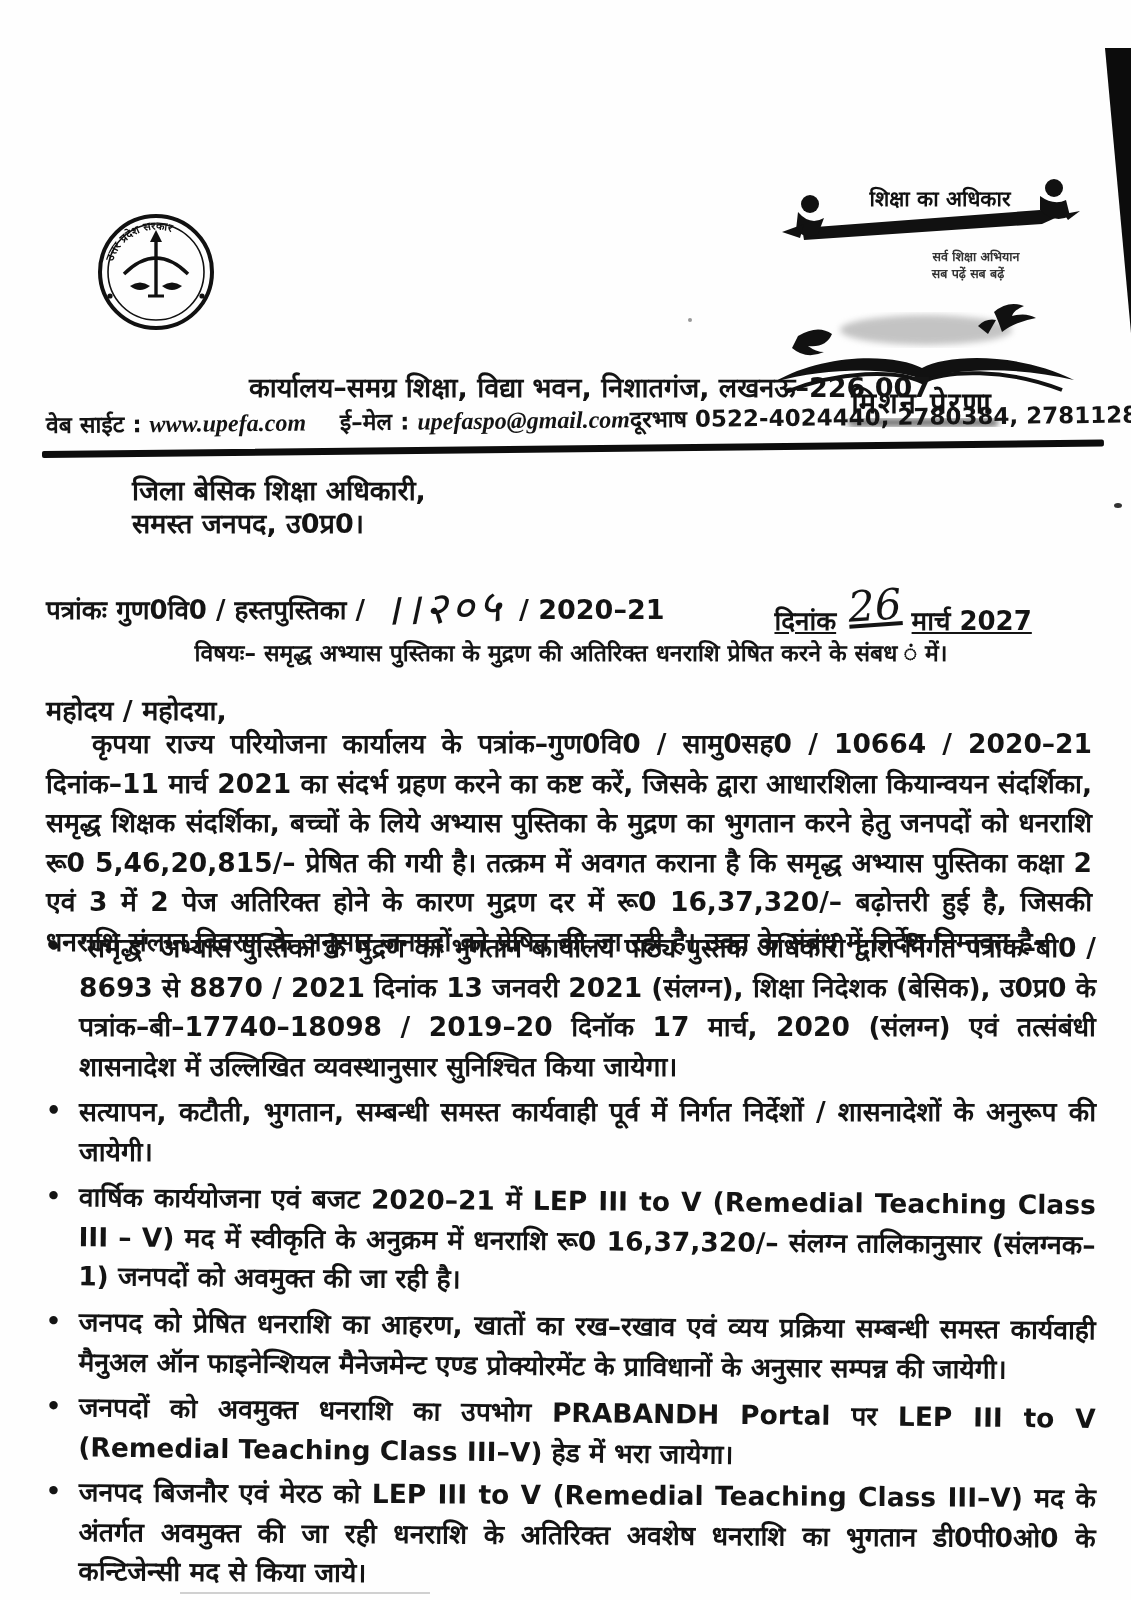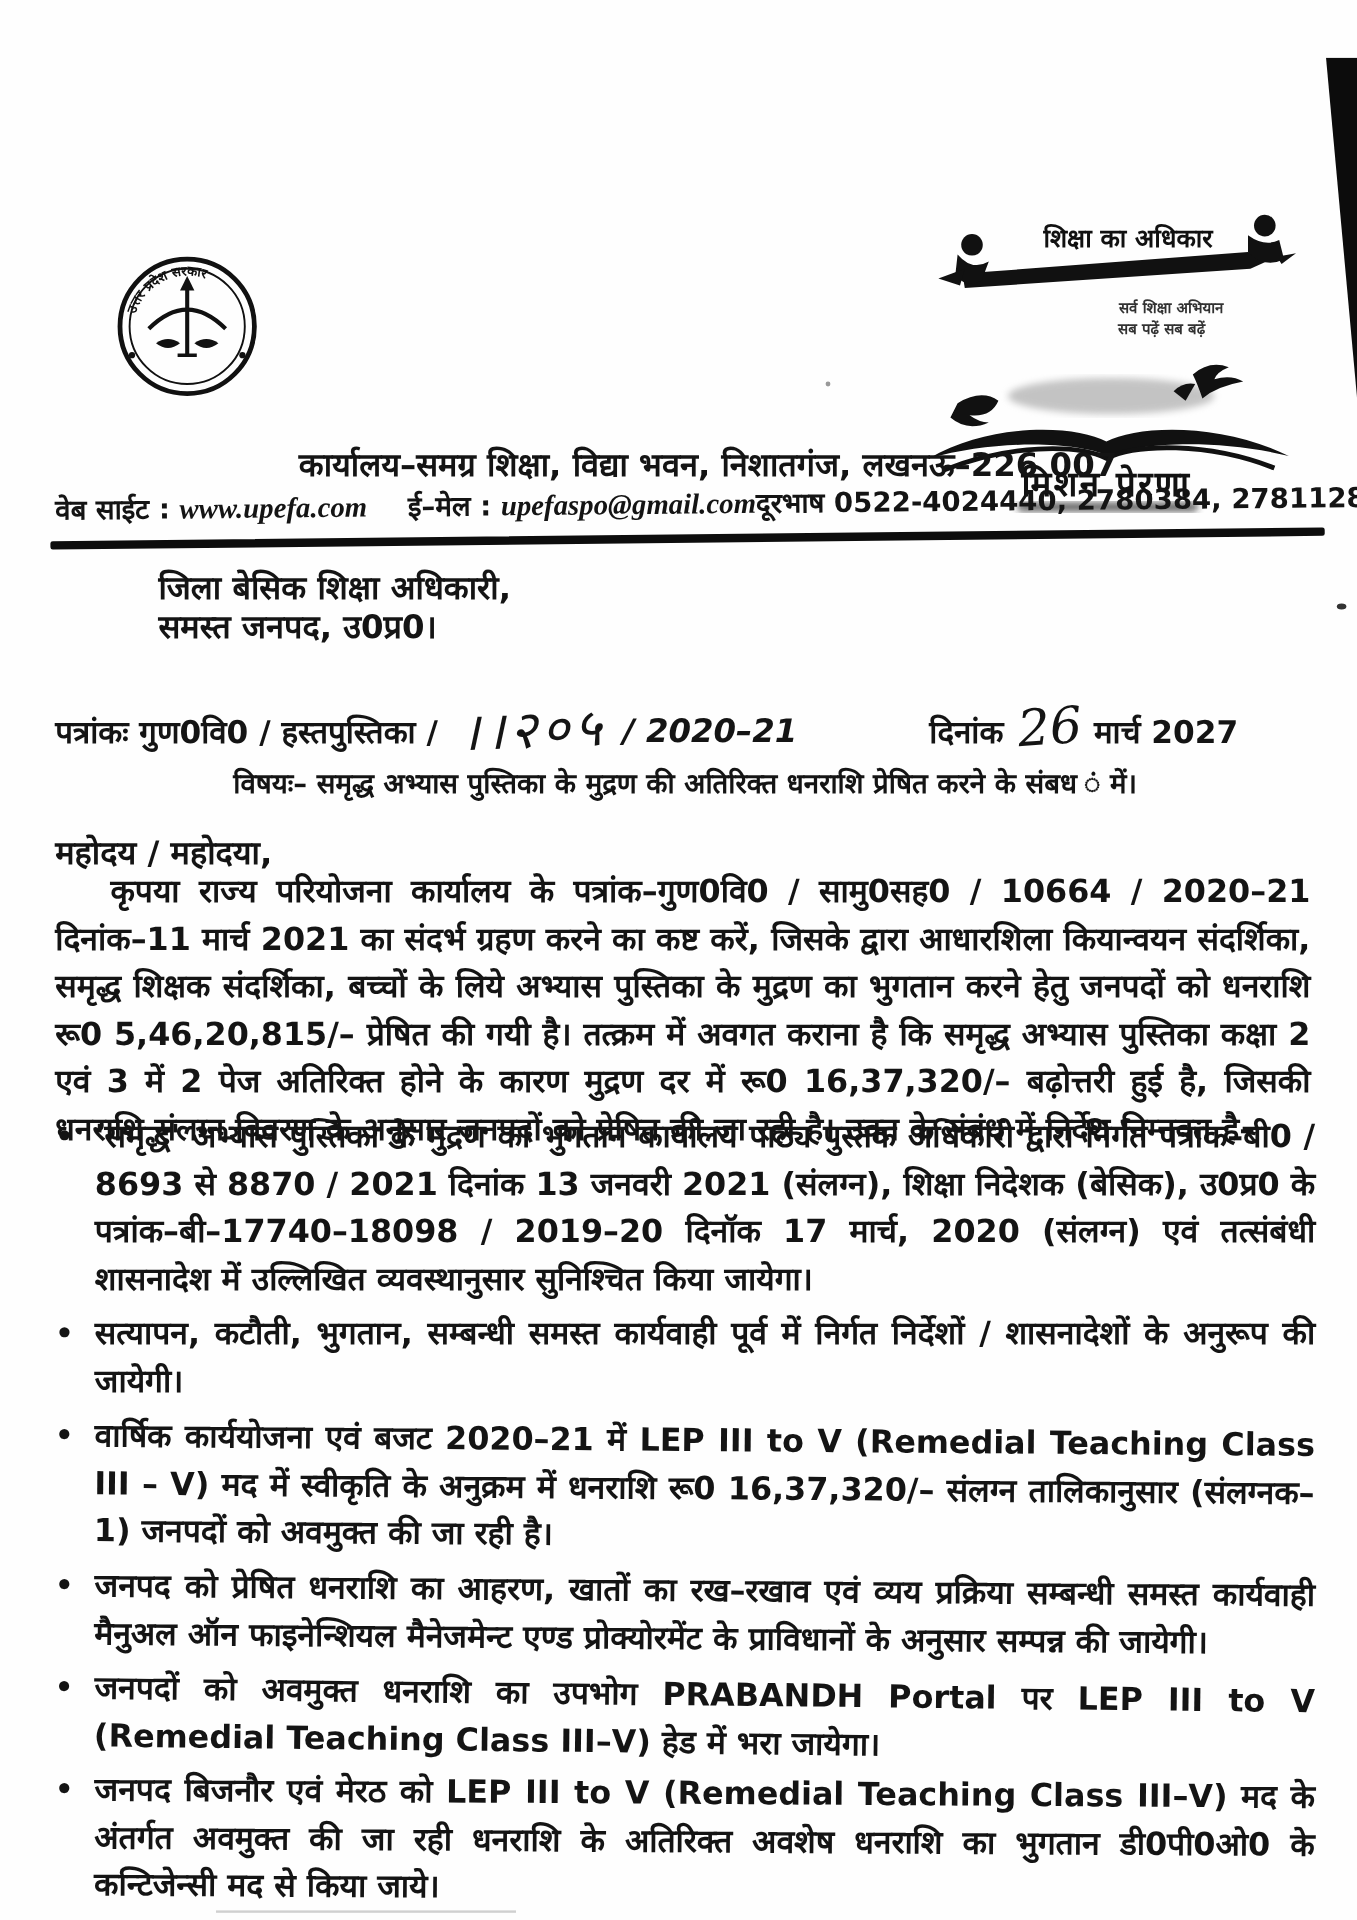--- a/index.html
+++ b/index.html
@@ -28,22 +28,22 @@
   .contact-row .grp-email{margin-left:34px;display:flex;align-items:baseline;}
   .contact-row .grp-phone{margin-left:auto;font-size:23px;}
   .header-rule{position:absolute;left:42px;top:451px;width:1062px;height:7px;background:#0d0d0d;
     transform:rotate(-0.62deg);transform-origin:left center;border-radius:2px;}
   
   .recipient{position:absolute;left:46px;top:474px;font-size:27px;line-height:33px;}
   .recipient .ind{padding-left:86px;}
   .ref-line{position:absolute;left:46px;top:576px;width:1054px;display:flex;align-items:center;font-size:26px;}
   .hand{font-family:"DejaVu Serif",serif;font-style:italic;font-weight:400;}
   .ref-num{font-size:44px;margin:0 14px 6px 18px;transform:rotate(-2deg);letter-spacing:4px;}
-  .ref-suffix{font-size:27px;font-style:italic;}
-  .date-grp{margin-left:110px;display:flex;align-items:center;}
+  .ref-suffix{font-size:27px;}
+  .date-grp{margin-left:110px;display:flex;align-items:flex-end;text-decoration:underline;}
   .date-num{font-size:42px;margin:0 10px 8px 12px;transform:rotate(-4deg);}
   .subject{position:absolute;left:46px;top:636px;width:1050px;font-size:23px;text-align:center;}
   .greeting{position:absolute;left:46px;top:691px;font-size:27px;}
   .body-para{position:absolute;left:46px;top:724px;width:1046px;font-size:26.5px;line-height:39.5px;
     text-align:justify;text-indent:46px;}
   .bullets{position:absolute;left:46px;top:928px;width:1050px;font-size:26.5px;line-height:39.5px;}
   .bullet{display:flex;margin-bottom:6px;}
   .bullet .dot{width:16px;flex:0 0 16px;margin-right:17px;font-size:24px;line-height:39.5px;}
   .bullet .btext{flex:1;text-align:justify;}
   .skew-a{transform:rotate(0.45deg);transform-origin:left top;}

